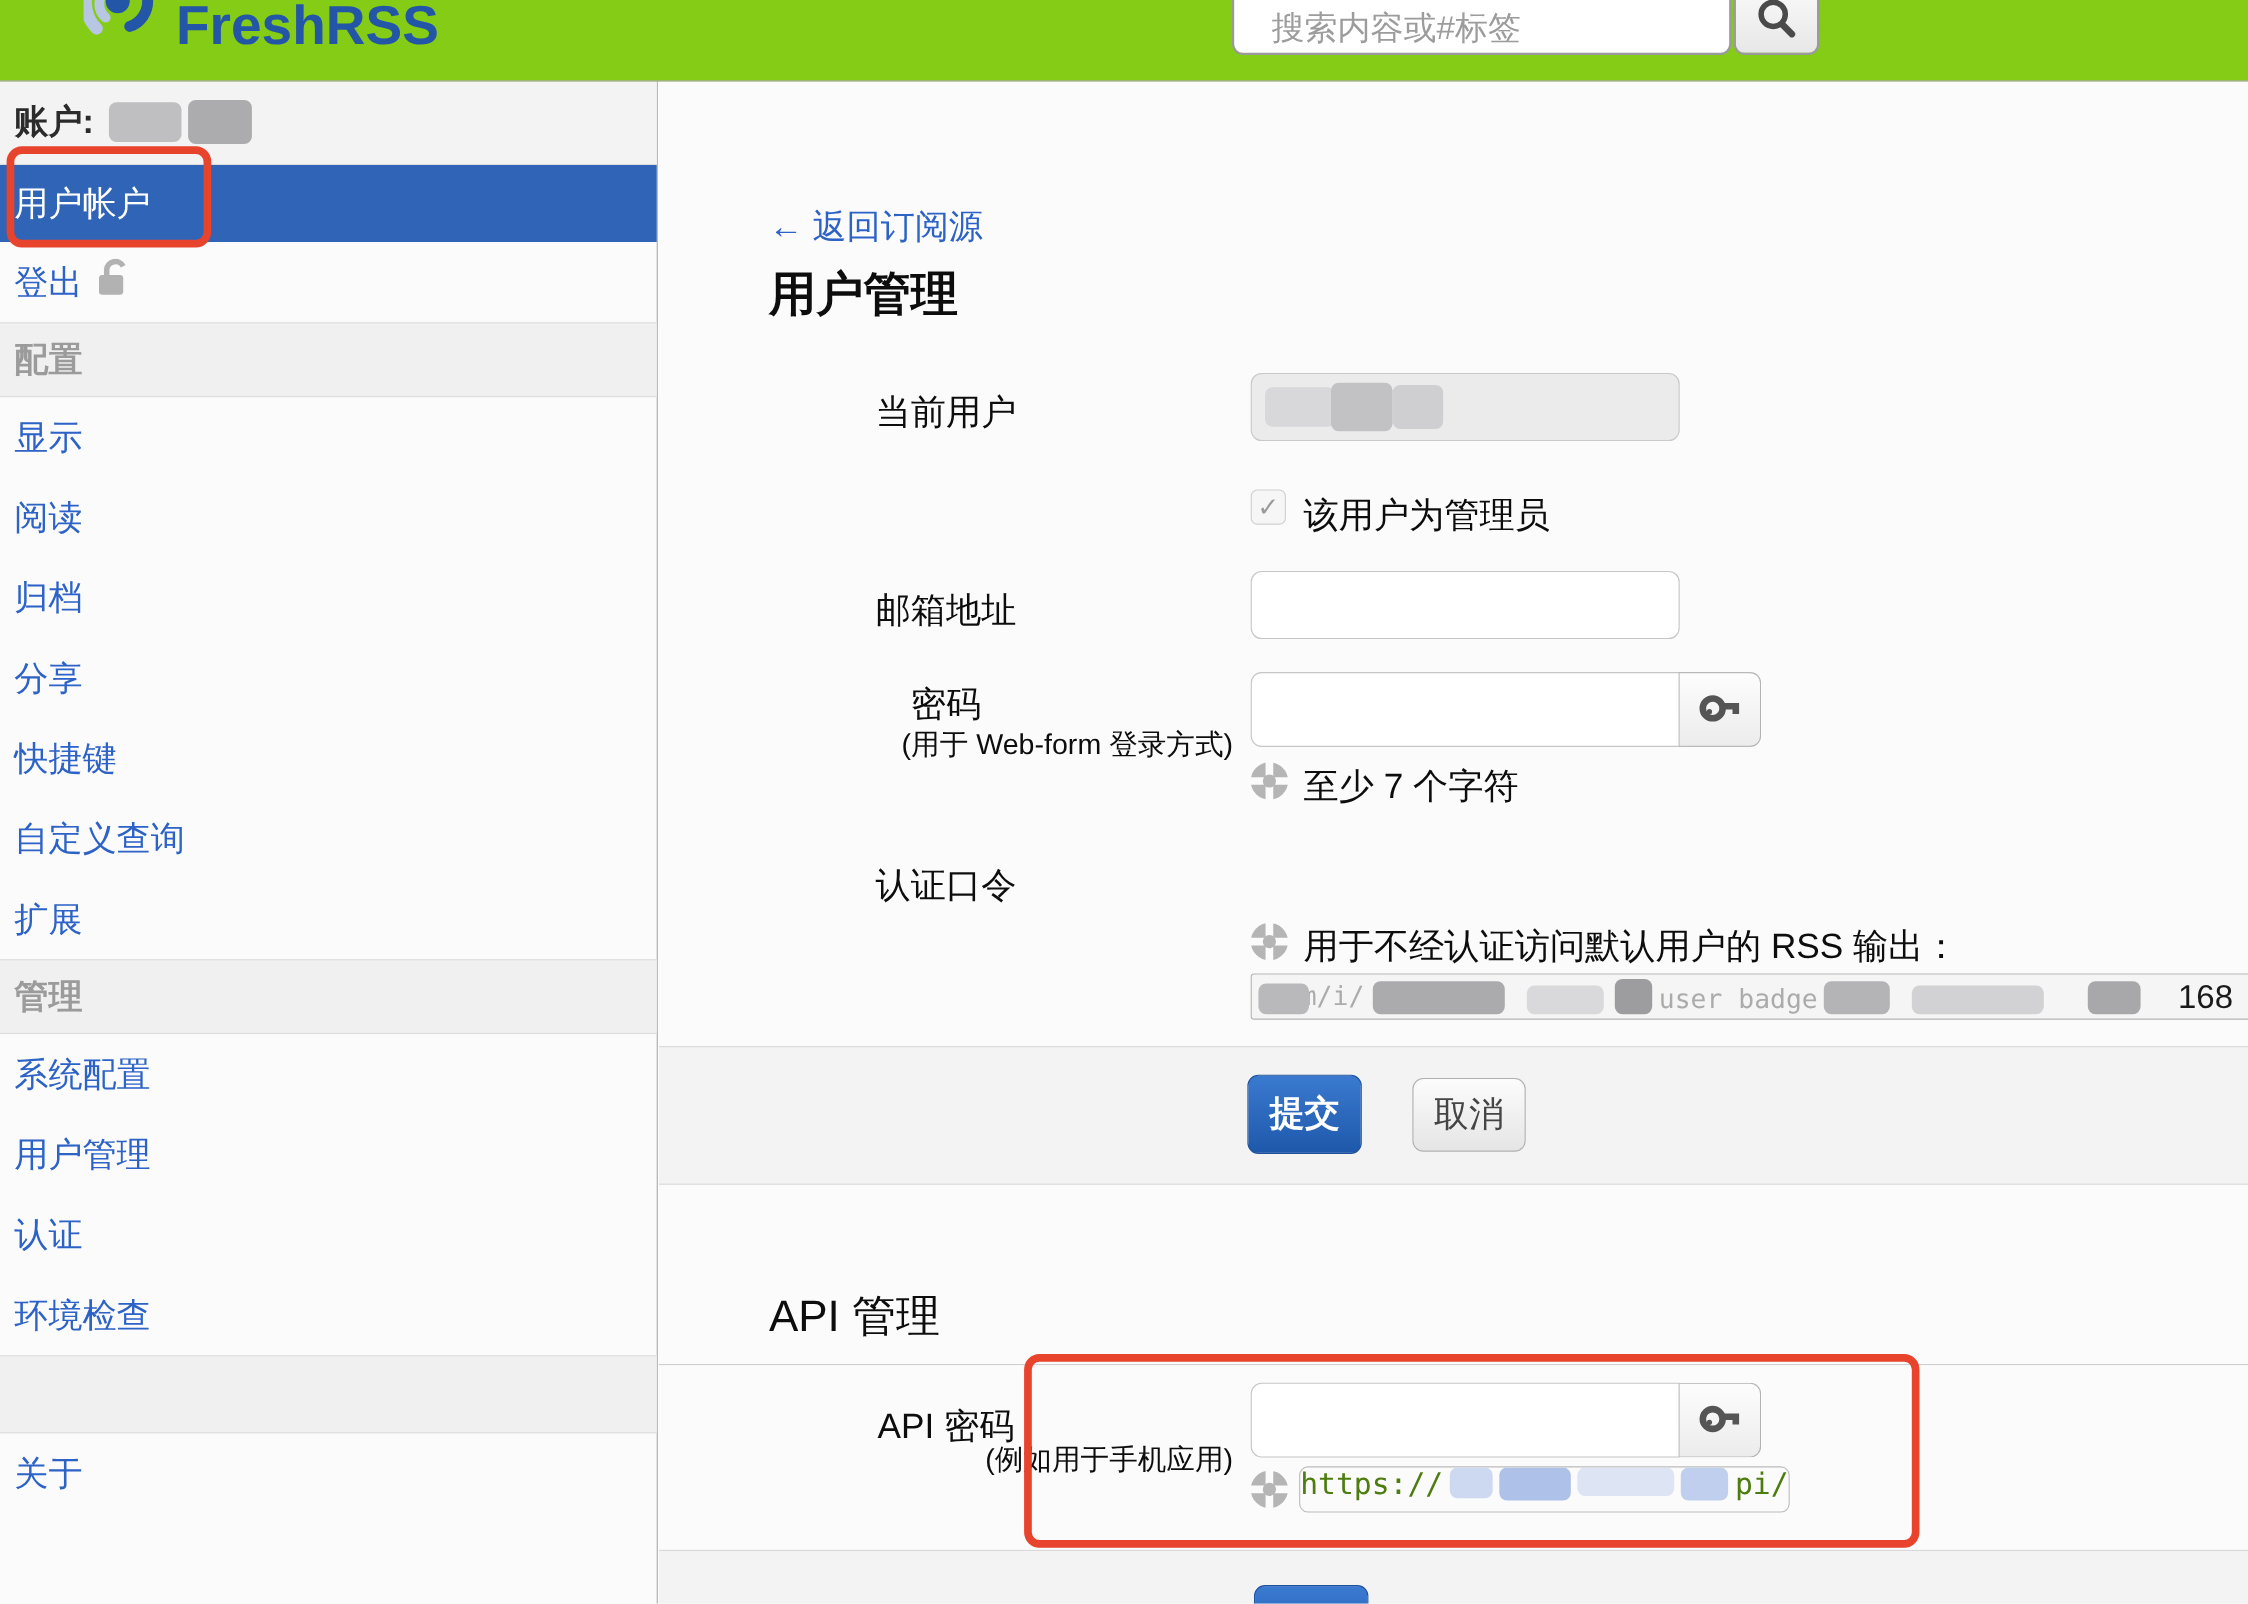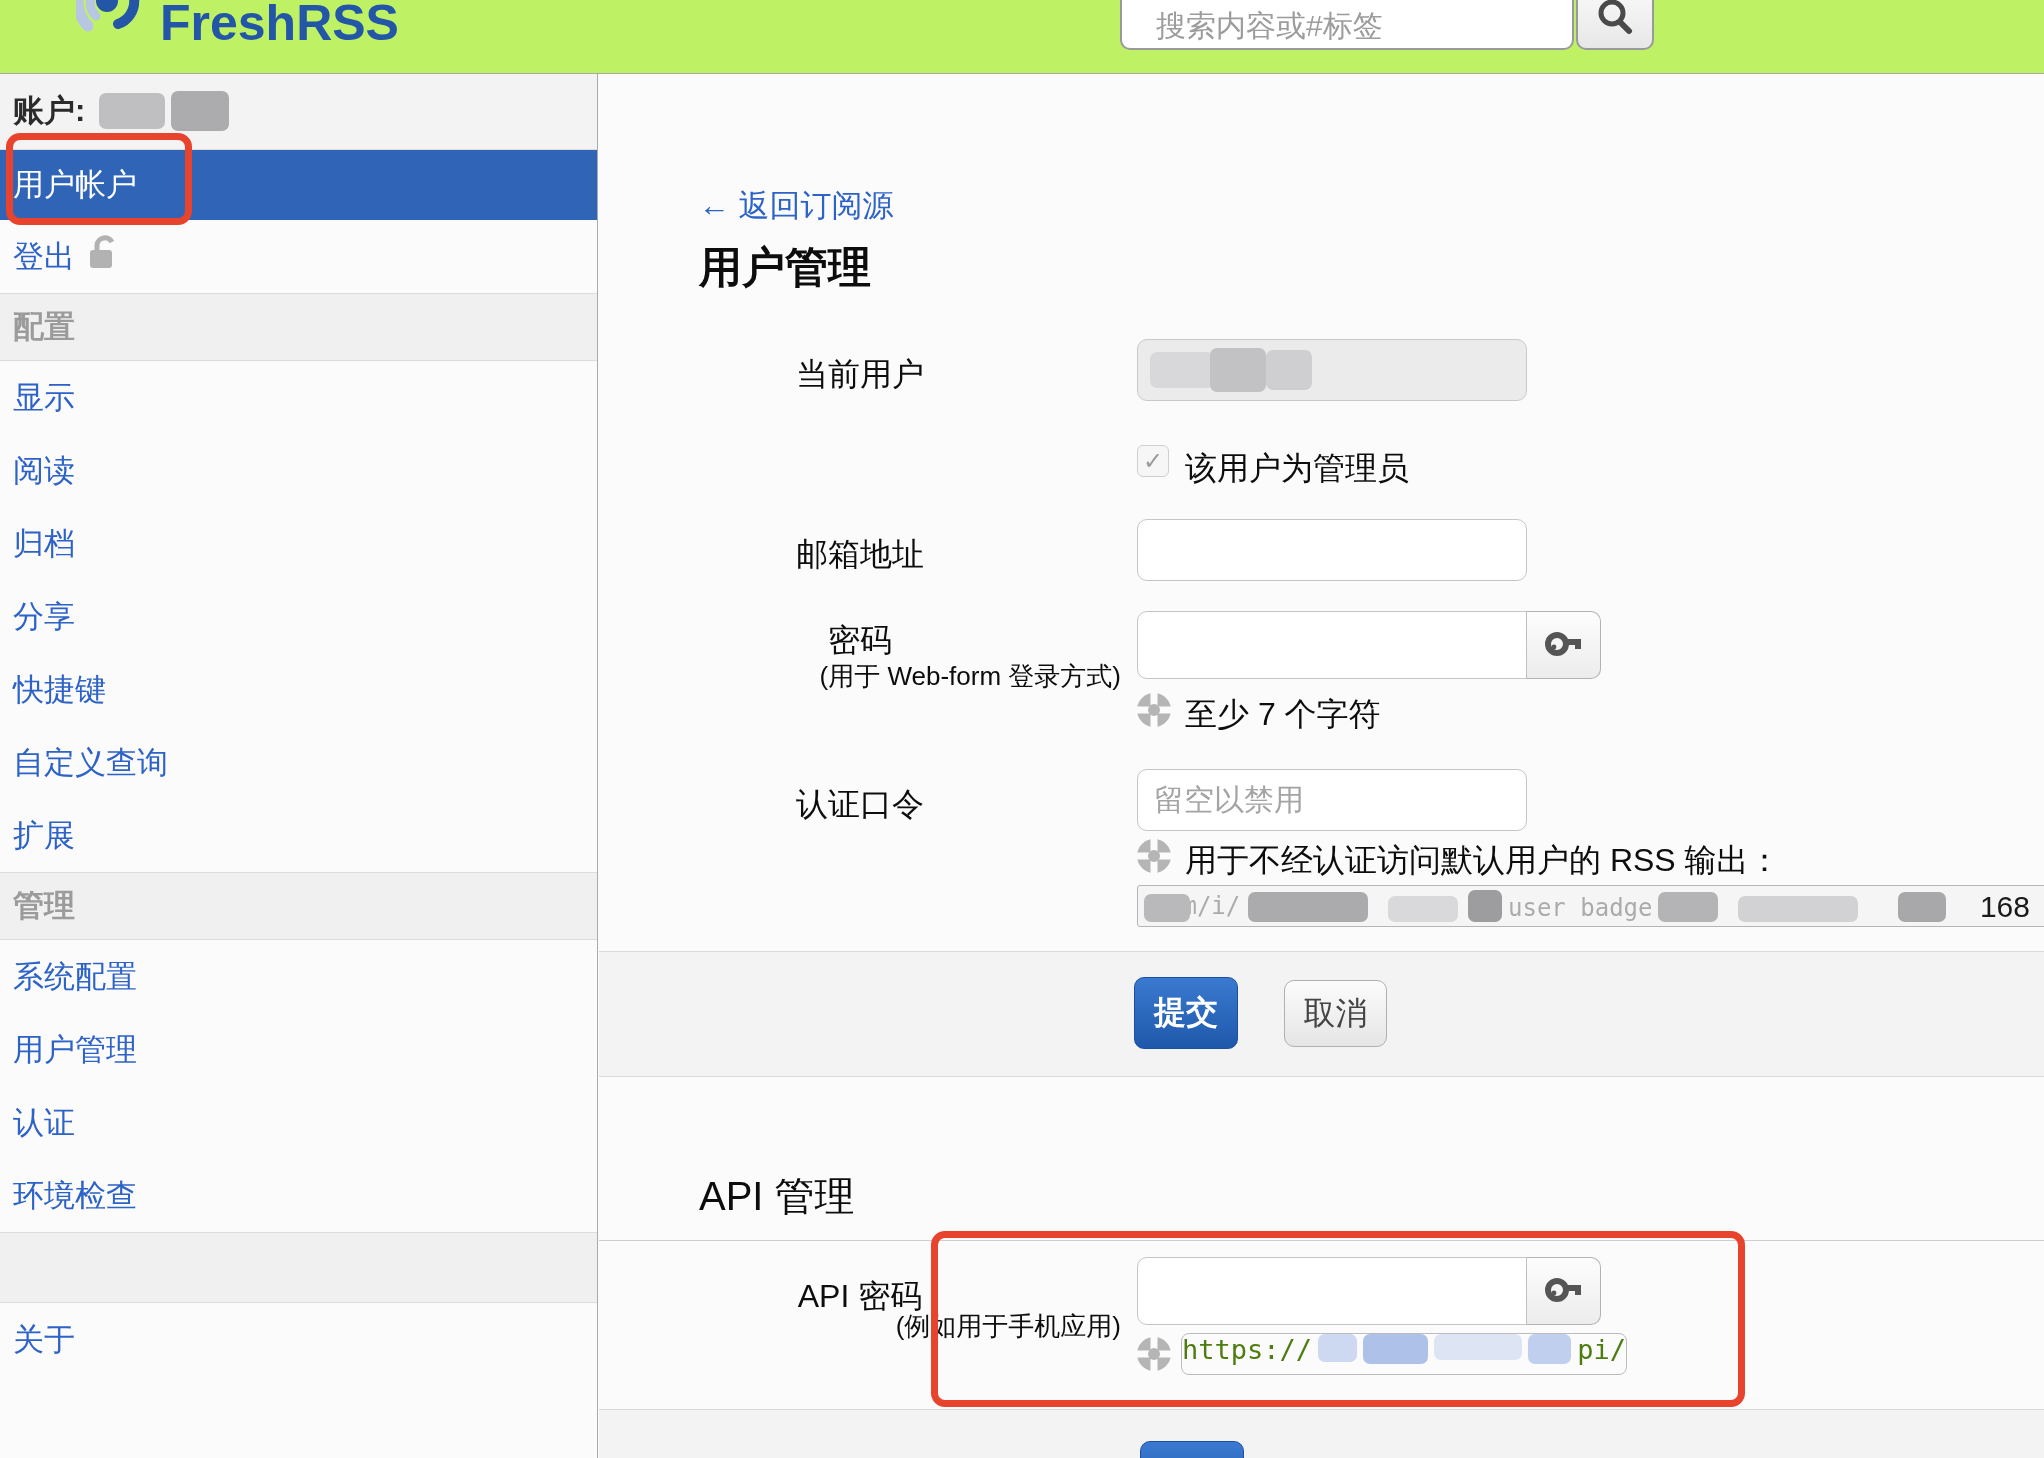--- a/index.html
+++ b/index.html
@@ -1,20 +1,20 @@
 <!DOCTYPE html>
 <html><head>
 <meta charset="utf-8">
 <style>
   html,body{margin:0;padding:0;background:#fff;}
   #page{position:relative;width:2044px;height:1458px;overflow:hidden;
         font-family:"Liberation Sans","DejaVu Sans",sans-serif;color:#111;background:#fbfbfb;}
 
   
-  .header{position:absolute;left:0;top:0;width:2044px;height:73px;background:#bef264;border-bottom:1px solid #a9a9a9;z-index:5;}
+  .header{position:absolute;left:0;top:0;width:2044px;height:73px;background:#84cc16;border-bottom:1px solid #a9a9a9;z-index:5;}
   .logo-icon{position:absolute;left:76px;top:-14px;}
   .logo-text{position:absolute;left:160px;top:-6px;font-size:50px;font-weight:bold;color:#2456a8;letter-spacing:0;}
   .search-input{position:absolute;left:1120px;top:-22px;width:454px;height:72px;box-sizing:border-box;
       border:2px solid #9a9a9a;border-radius:10px;background:#fff;font-size:30px;padding:24px 18px 0 34px;color:#333;}
   .search-input::placeholder{color:#9c9c9c;}
   .search-btn{position:absolute;left:1576px;top:-22px;width:78px;height:72px;box-sizing:border-box;
       border:2px solid #9a9a9a;border-radius:10px;background:linear-gradient(#fcfcfc,#e7e7e7);
       display:flex;align-items:flex-end;justify-content:center;padding-bottom:8px;cursor:pointer;}
 
   
@@ -226,21 +226,20 @@
       <svg width="38" height="38" viewBox="0 0 38 38">
         <circle cx="19" cy="19" r="17" fill="#b5b5b5"></circle>
         <line x1="19" y1="0" x2="19" y2="38" stroke="#fbfbfb" stroke-width="7"></line>
         <line x1="0" y1="19" x2="38" y2="19" stroke="#fbfbfb" stroke-width="7"></line>
         <circle cx="19" cy="19" r="6" fill="#b5b5b5"></circle>
       </svg>
     </span>
     <div class="hint-row-text" style="left:586px;top:606px;">至少 7 个字符</div>
 
     <div class="flabel" style="top:696px;">认证口令</div>
-    <input class="tinput" style="top: 682px; height: 62px;" type="text" placeholder="留空以禁用">
     <span class="globe" style="left:536px;top:750px;">
       <svg width="38" height="38" viewBox="0 0 38 38">
         <circle cx="19" cy="19" r="17" fill="#b5b5b5"></circle>
         <line x1="19" y1="0" x2="19" y2="38" stroke="#fbfbfb" stroke-width="7"></line>
         <line x1="0" y1="19" x2="38" y2="19" stroke="#fbfbfb" stroke-width="7"></line>
         <circle cx="19" cy="19" r="6" fill="#b5b5b5"></circle>
       </svg>
     </span>
     <div class="hint-row-text" style="left:586px;top:752px;">用于不经认证访问默认用户的 RSS 输出：</div>
 

